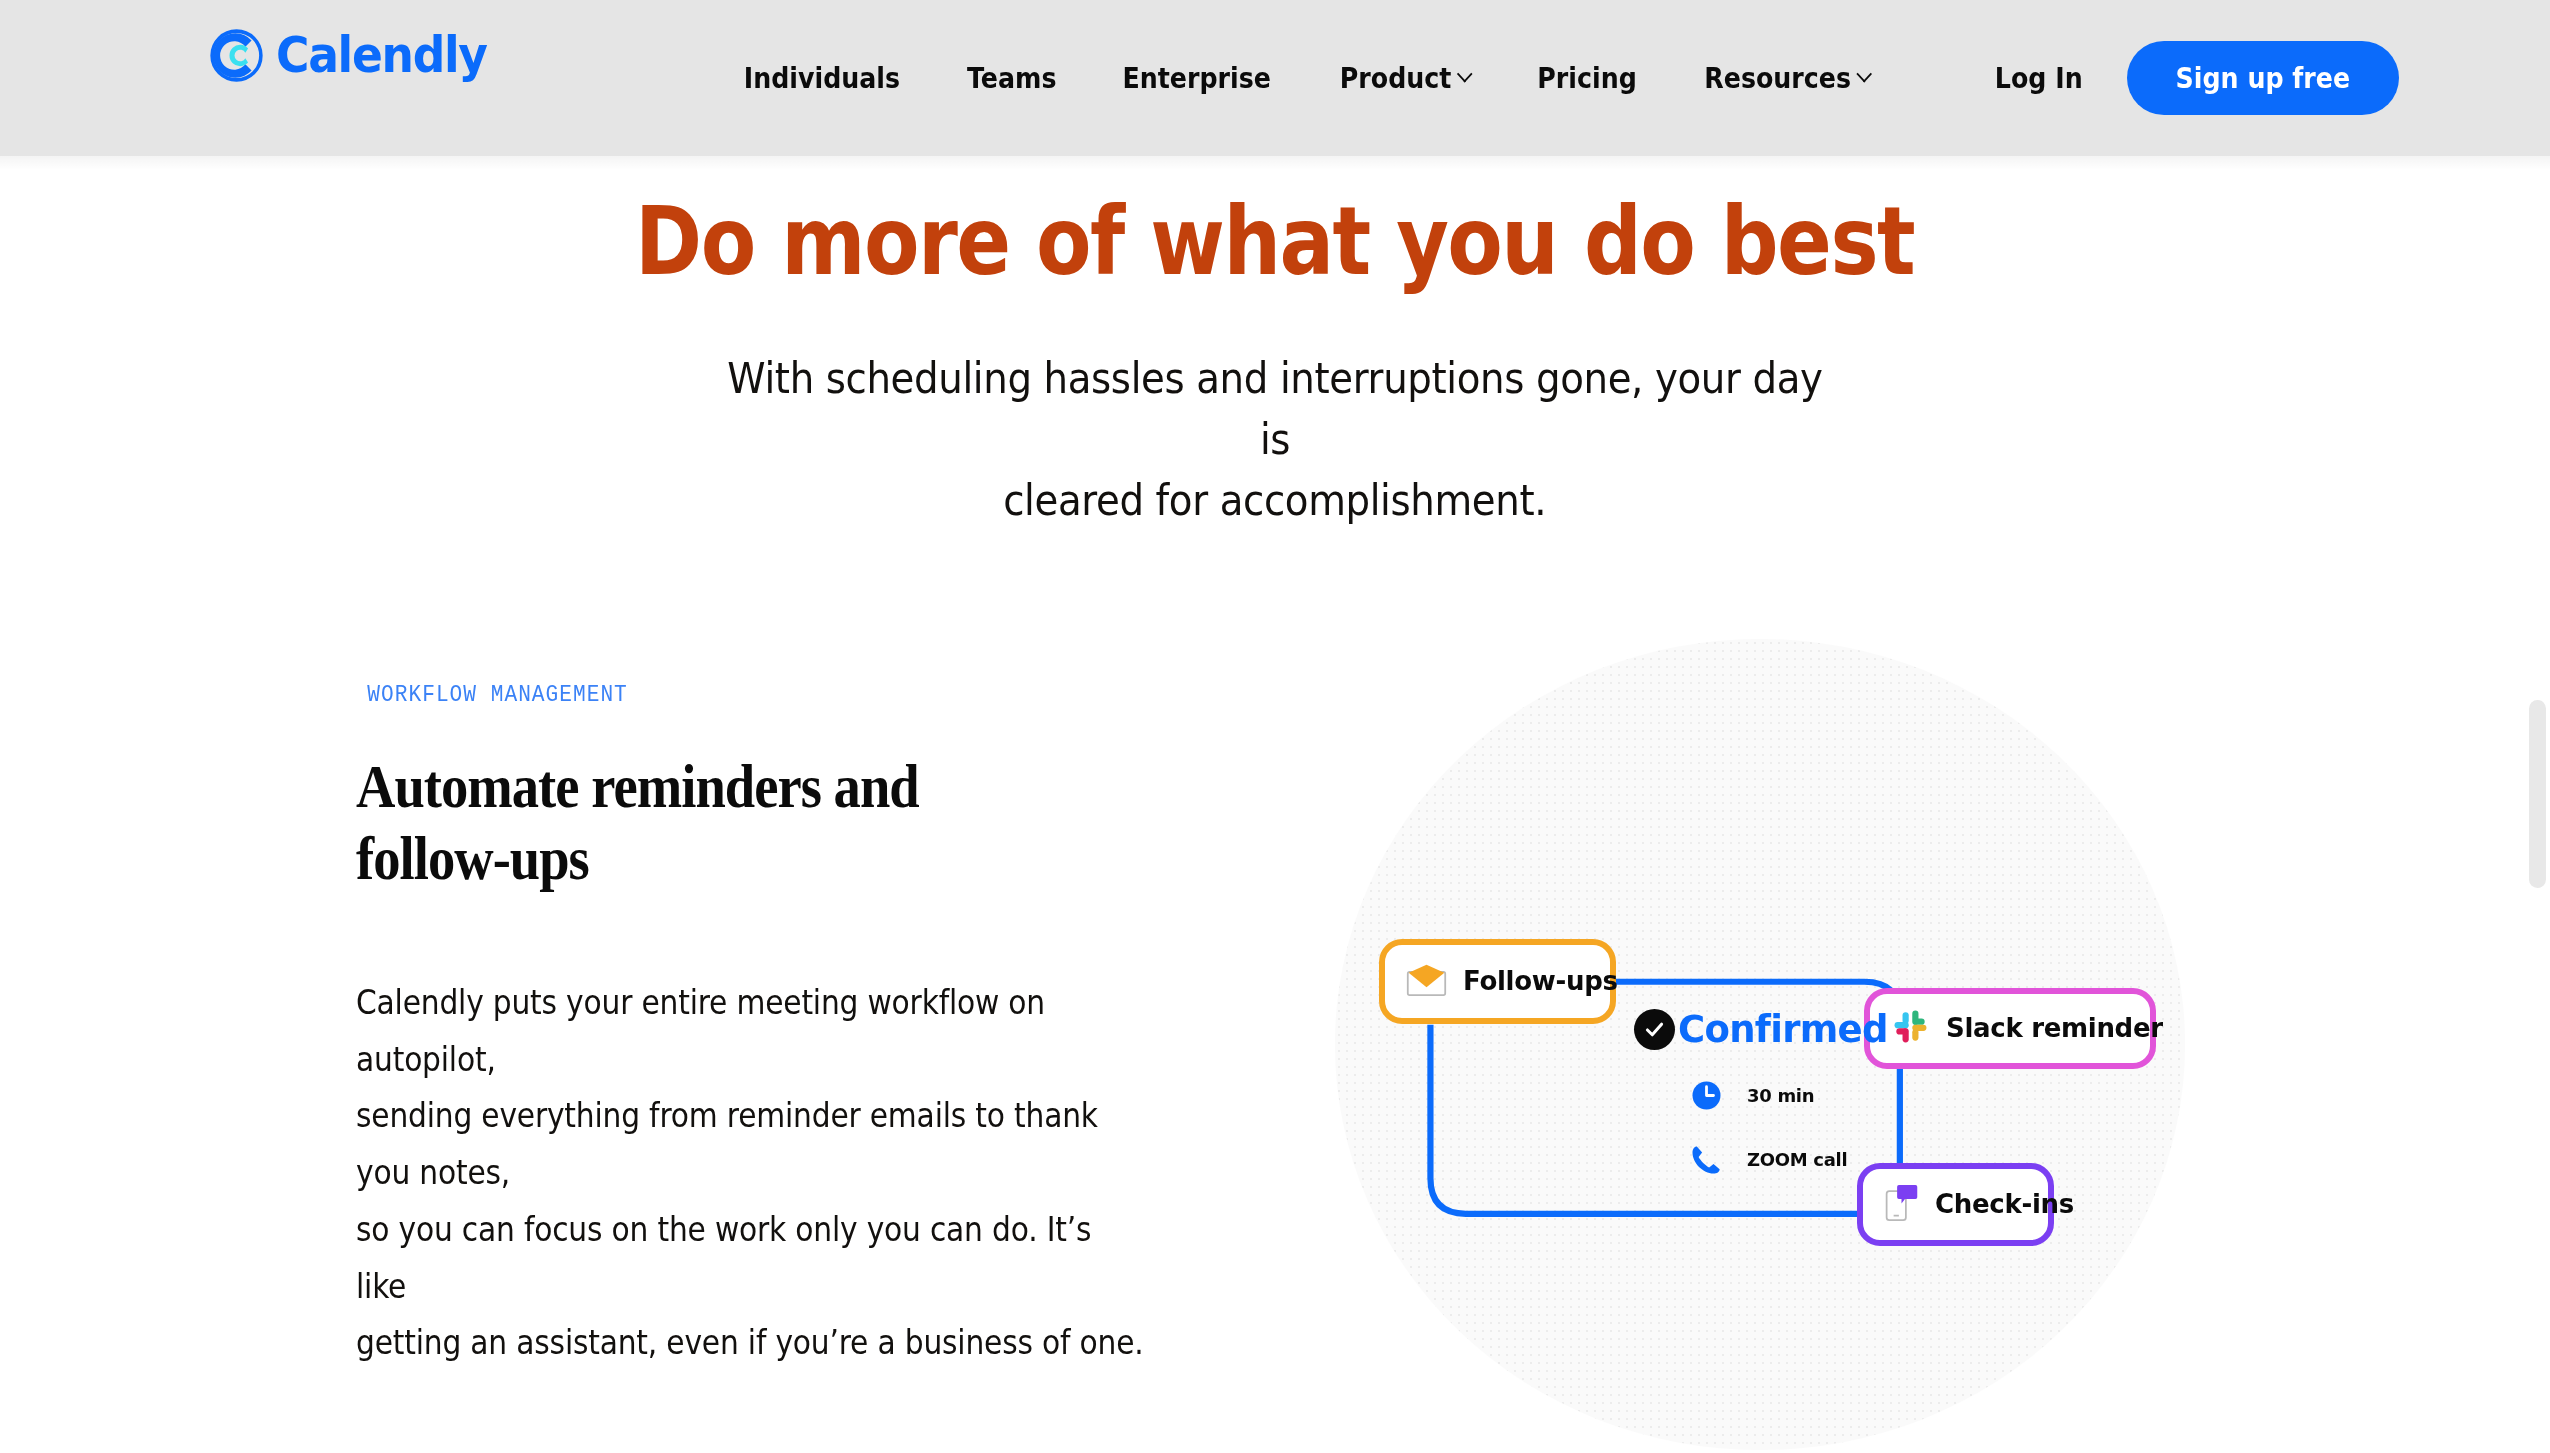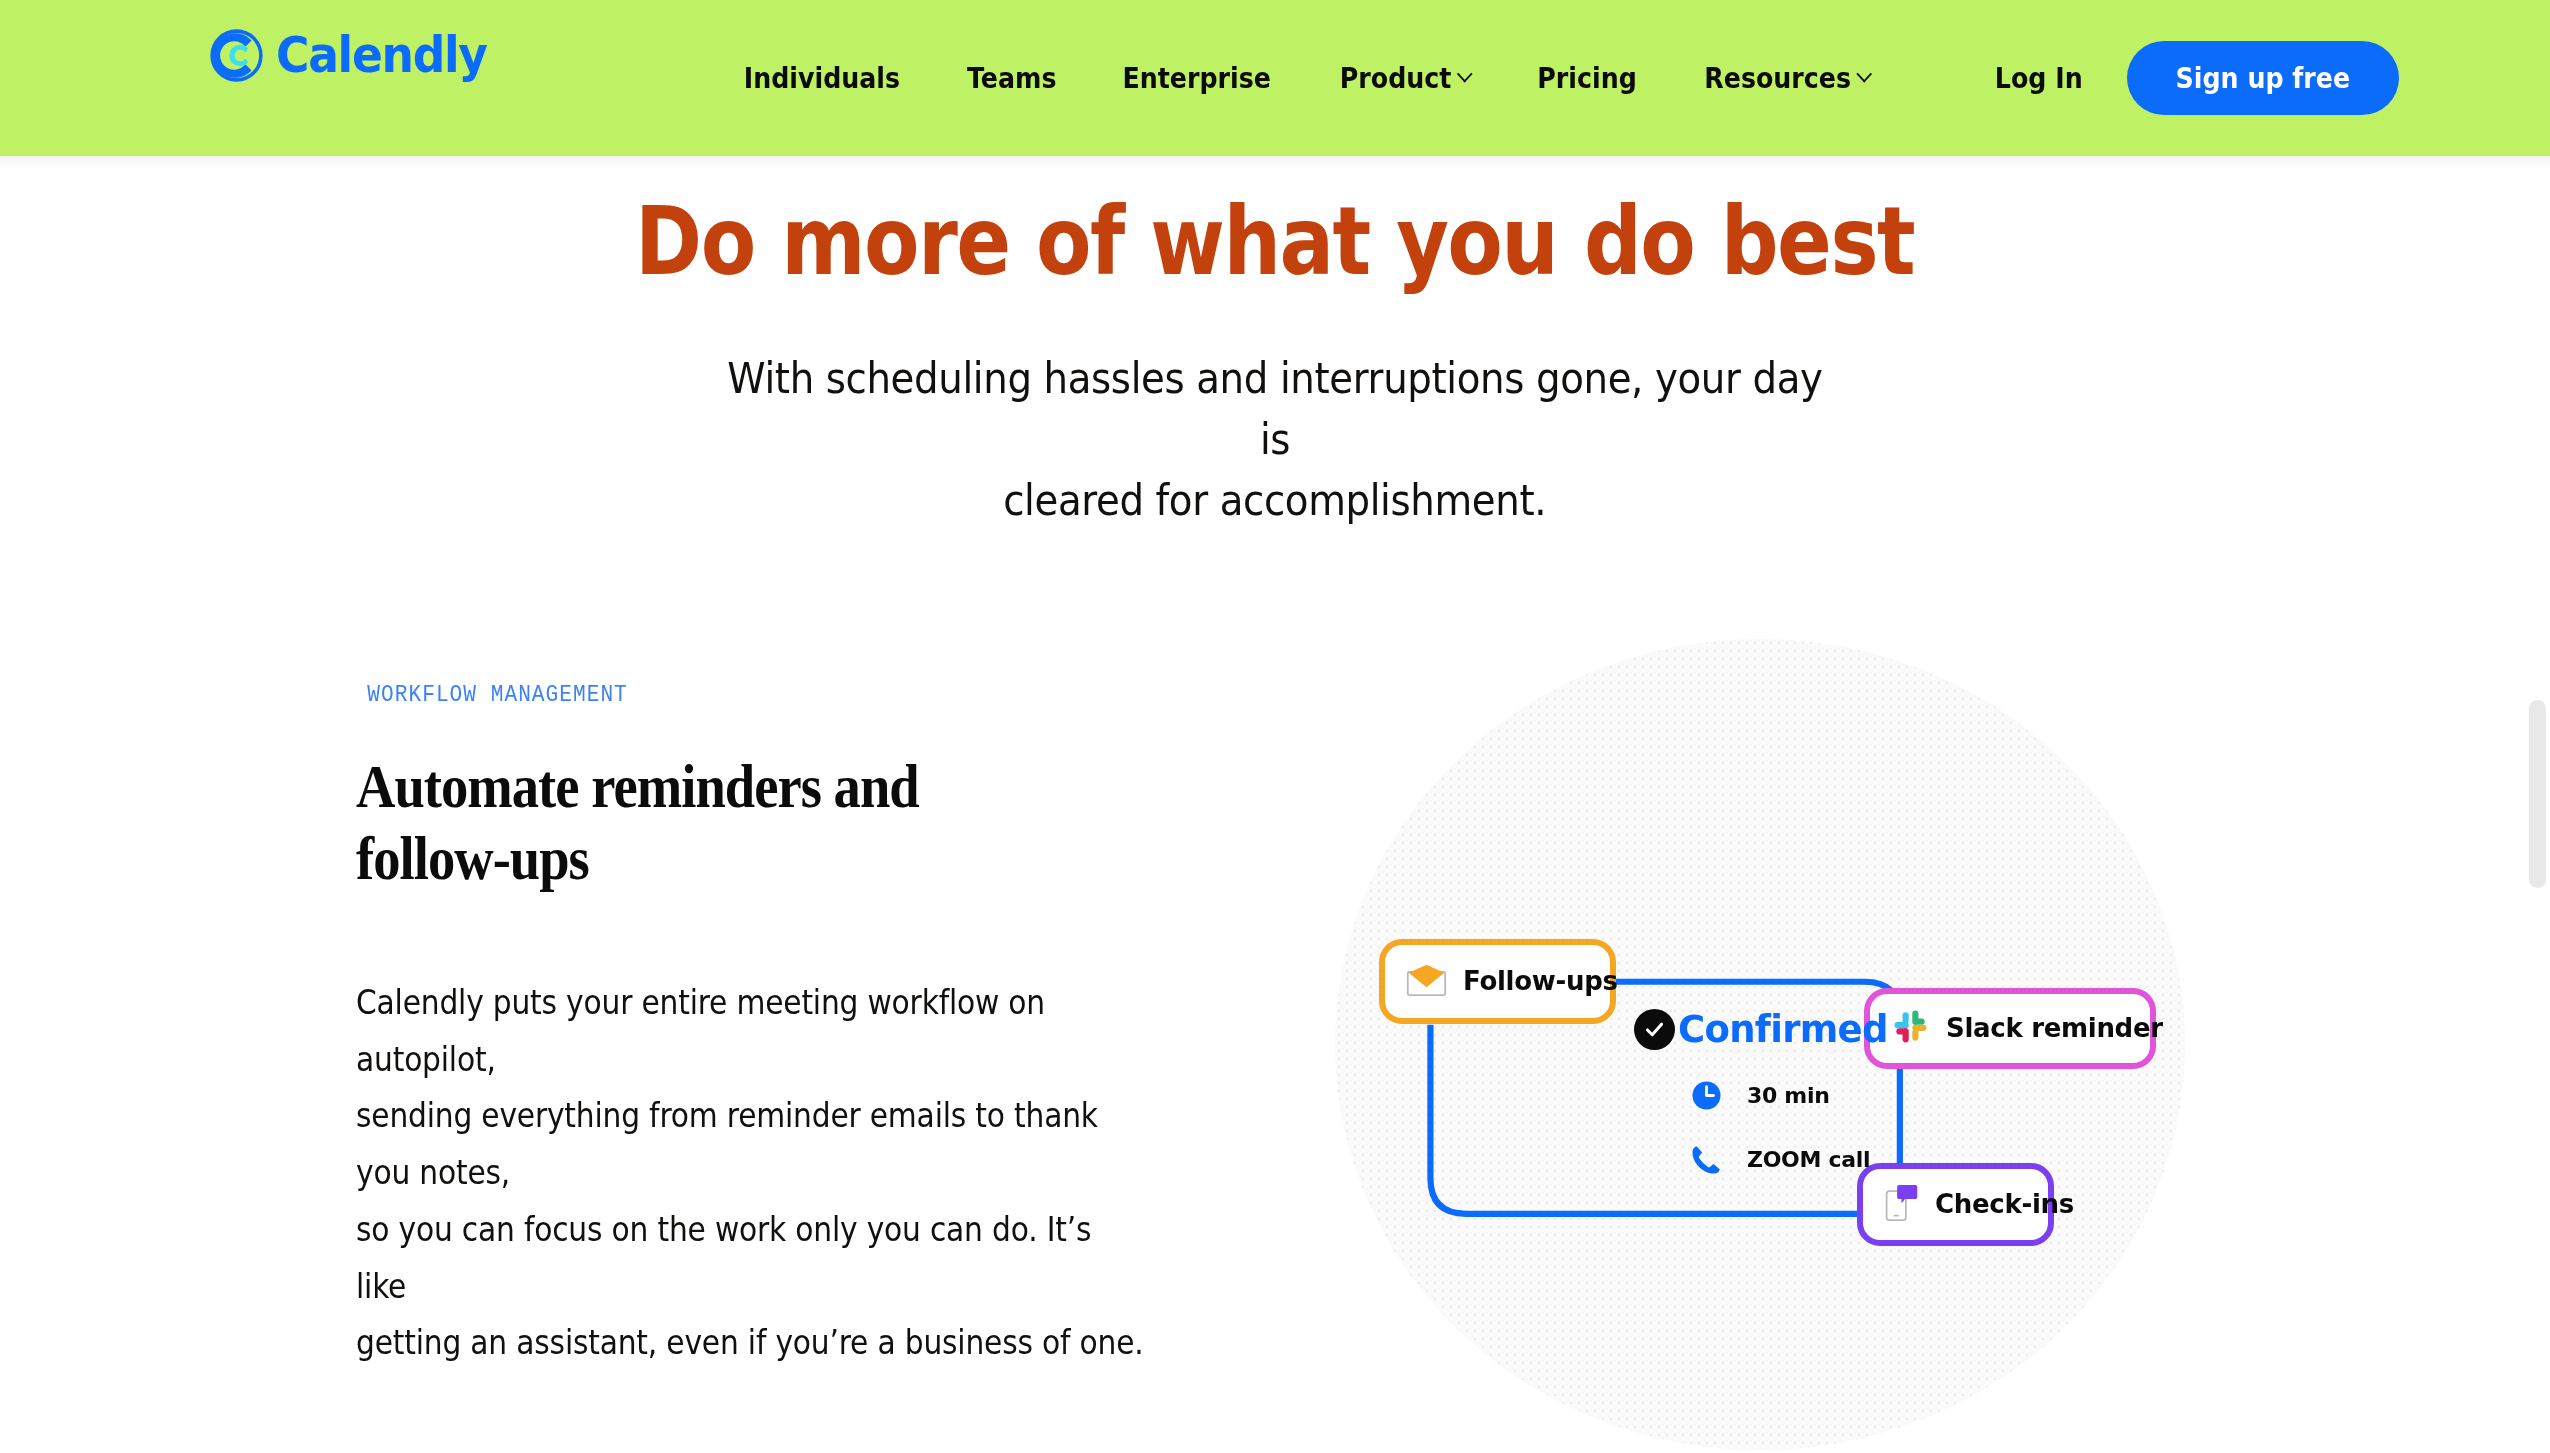--- a/index.html
+++ b/index.html
@@ -7,21 +7,21 @@
     width:2550px; height:1454px;
     background:#ffffff;
     font-family:"Liberation Sans", sans-serif;
     overflow:hidden;
   }
   .page { position:relative; width:2550px; height:1454px; background:#fff; }
 
   
   .header {
     position:absolute; top:0; left:0; width:2550px; height:156px;
-    background:#bef264; z-index:30;
+    background:#e5e5e5; z-index:30;
   }
   .header-shadow {
     position:absolute; top:156px; left:0; width:2550px; height:14px;
     background:linear-gradient(to bottom, rgba(0,0,0,0.045), rgba(0,0,0,0));
     z-index:29;
   }
   .logo-wrap {
     position:absolute; left:209px; top:28px;
     display:flex; align-items:center; gap:12.4px;
     cursor:pointer;
@@ -168,21 +168,21 @@
     font-size:37px; font-weight:700; color:#0b6bfb;
     letter-spacing:-0.7px;
     font-family:"DejaVu Sans", sans-serif;
   }
   .conf-row {
     display:flex; align-items:center; gap:21px;
     margin-top:25px; margin-left:53px;
   }
   .conf-icon { width:39px; height:39px; flex:0 0 auto; display:flex; align-items:center; justify-content:center; }
   .conf-meta {
-    font-size:22px; font-weight:700; color:#0b0b0b;
+    font-size:18px; font-weight:700; color:#0b0b0b;
     letter-spacing:-0.3px;
     font-family:"DejaVu Sans", sans-serif;
   }
 
   
   .scrollbar-track {
     position:absolute; right:0; top:0; width:26px; height:1454px;
     background:transparent; z-index:40;
   }
   .scrollbar-thumb {

